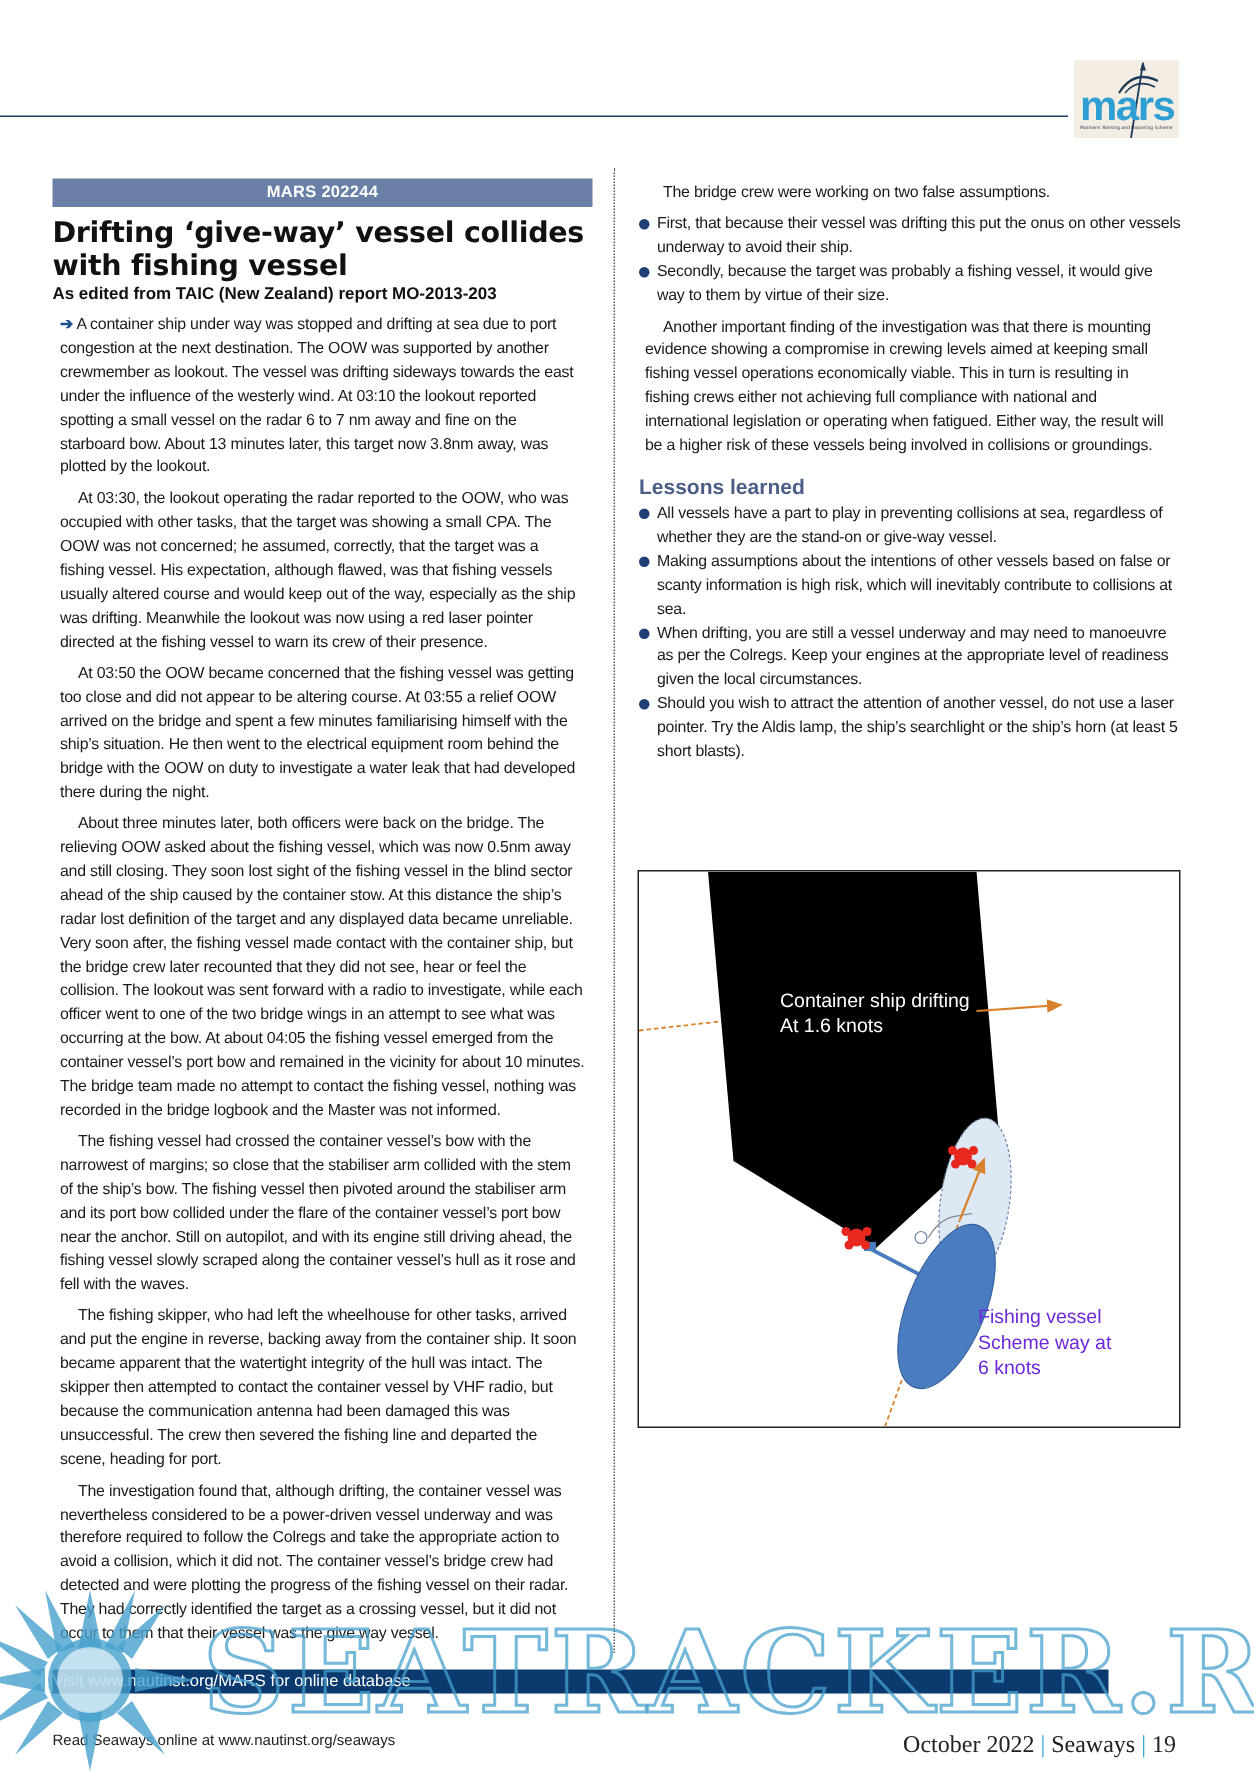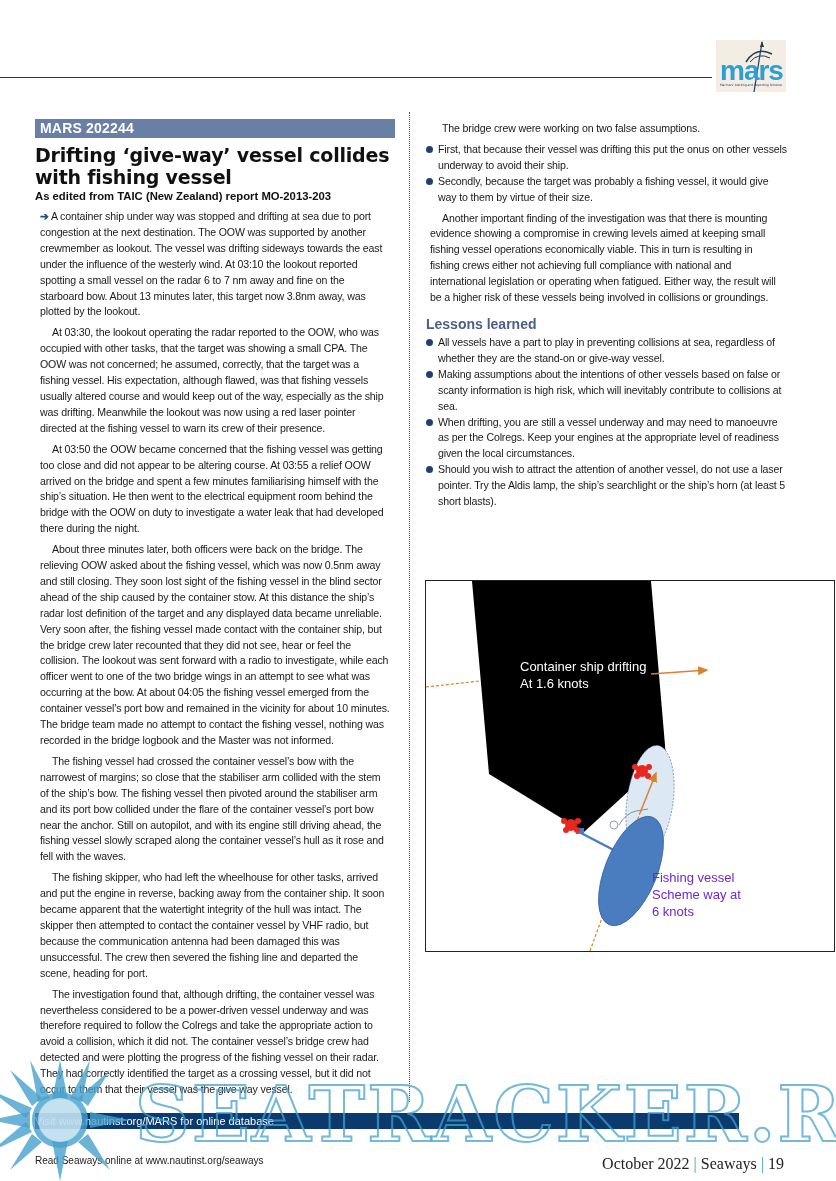--- a/index.html
+++ b/index.html
@@ -8,32 +8,32 @@
   .header-rule { position:absolute; left:0; top:77px; width:712px; height:1px; background:#1d3c5a; }
   .logo { position:absolute; left:716px; top:40px; width:70px; height:52px; background:#f3ede3; }
   .logo .word { position:absolute; left:4px; top:20px; font-family:"Liberation Sans", sans-serif; font-weight:bold; font-size:28px; letter-spacing:-1px; color:#2f9fd3; line-height:22px; }
   .logo .tag { position:absolute; left:4px; top:43px; font-size:3px; color:#335; white-space:nowrap; }
   .logo svg { position:absolute; left:0; top:0; }
 
   .col-left { position:absolute; left:35px; top:119px; width:360px; }
   .col-right { position:absolute; left:425px; top:116px; width:362px; }
   .divider { position:absolute; left:409px; top:112px; height:990px; border-left:1px dotted #555; }
 
-  .mars-bar { background:#6a7fa6; color:#fff; font-family:"Liberation Sans", sans-serif; font-weight:bold; font-size:14px; padding:1px 5px; height:17px; line-height:17px; letter-spacing:0.2px; }
+  .mars-bar { background:#6a7fa6; color:#fff; font-family:"Liberation Sans", sans-serif; font-weight:bold; font-size:11px; padding:1px 15px; height:17px; line-height:17px; letter-spacing:0.2px;text-align:center; }
   .title { font-family:"DejaVu Sans", sans-serif; font-weight:bold; font-size:19px; line-height:22px; margin:6px 0 1px 0; color:#111; letter-spacing:-0.2px; }
   .subtitle { font-family:"Liberation Sans", sans-serif; font-weight:bold; font-size:11.3px; line-height:15px; margin:0 0 3px 0; color:#111; }
   p.body { font-family:"Liberation Sans", sans-serif; font-size:10.6px; line-height:15.9px; margin:5px; text-align:left; color:#1a1a1a; letter-spacing:-0.15px; }
   p.body.indent { text-indent:12px; }
   .arrow { color:#1f4e8c; font-weight:bold; }
   .bullets { list-style:none; margin:0; padding:0; }
   .bullets li { position:relative; padding-left:13px; font-family:"Liberation Sans", sans-serif; font-size:10.6px; line-height:15.9px; letter-spacing:-0.15px; }
   .bullets li .dot { position:absolute; left:1px; top:4px; width:7px; height:7px; border-radius:50%; background:#1f3f76; }
   .lessons-heading { font-family:"Liberation Sans", sans-serif; font-size:14px; color:#4a5e86; margin:10px 0 2px 1px; line-height:17px; }
 
-  .diagram { position:absolute; left:425px; top:580px; width:360px; height:370px; border:1px solid #222; background:#fff; overflow:hidden;padding-left:48px; }
+  .diagram { position:absolute; left:425px; top:580px; width:360px; height:370px; border:1px solid #222; background:#fff; overflow:hidden; }
   .diagram svg { position:absolute; left:0; top:0; }
   .diag-label { position:absolute; font-family:"Liberation Sans", sans-serif; font-size:13px; line-height:17px; }
   .diag-label.ship { left:94px; top:77px; color:#fff; }
   .diag-label.fish { left:226px; top:288px; color:#6d28d9; }
 
   .footer-banner { position:absolute; left:35px; top:1113px; width:704px; height:16px; background:#0b3a6e; color:#fff; font-family:"Liberation Sans", sans-serif; font-size:11px; line-height:16px; text-align:left; }
   .footer-left { position:absolute; left:35px; top:1155px; font-family:"Liberation Sans", sans-serif; font-size:10px; color:#222; }
   .footer-right { position:absolute; right:52px; top:1155px; font-family:Liberation Serif, serif; font-size:16px; color:#222; }
   .footer-right .sep { color:#2f9fd3; margin:0 4px; }
 

